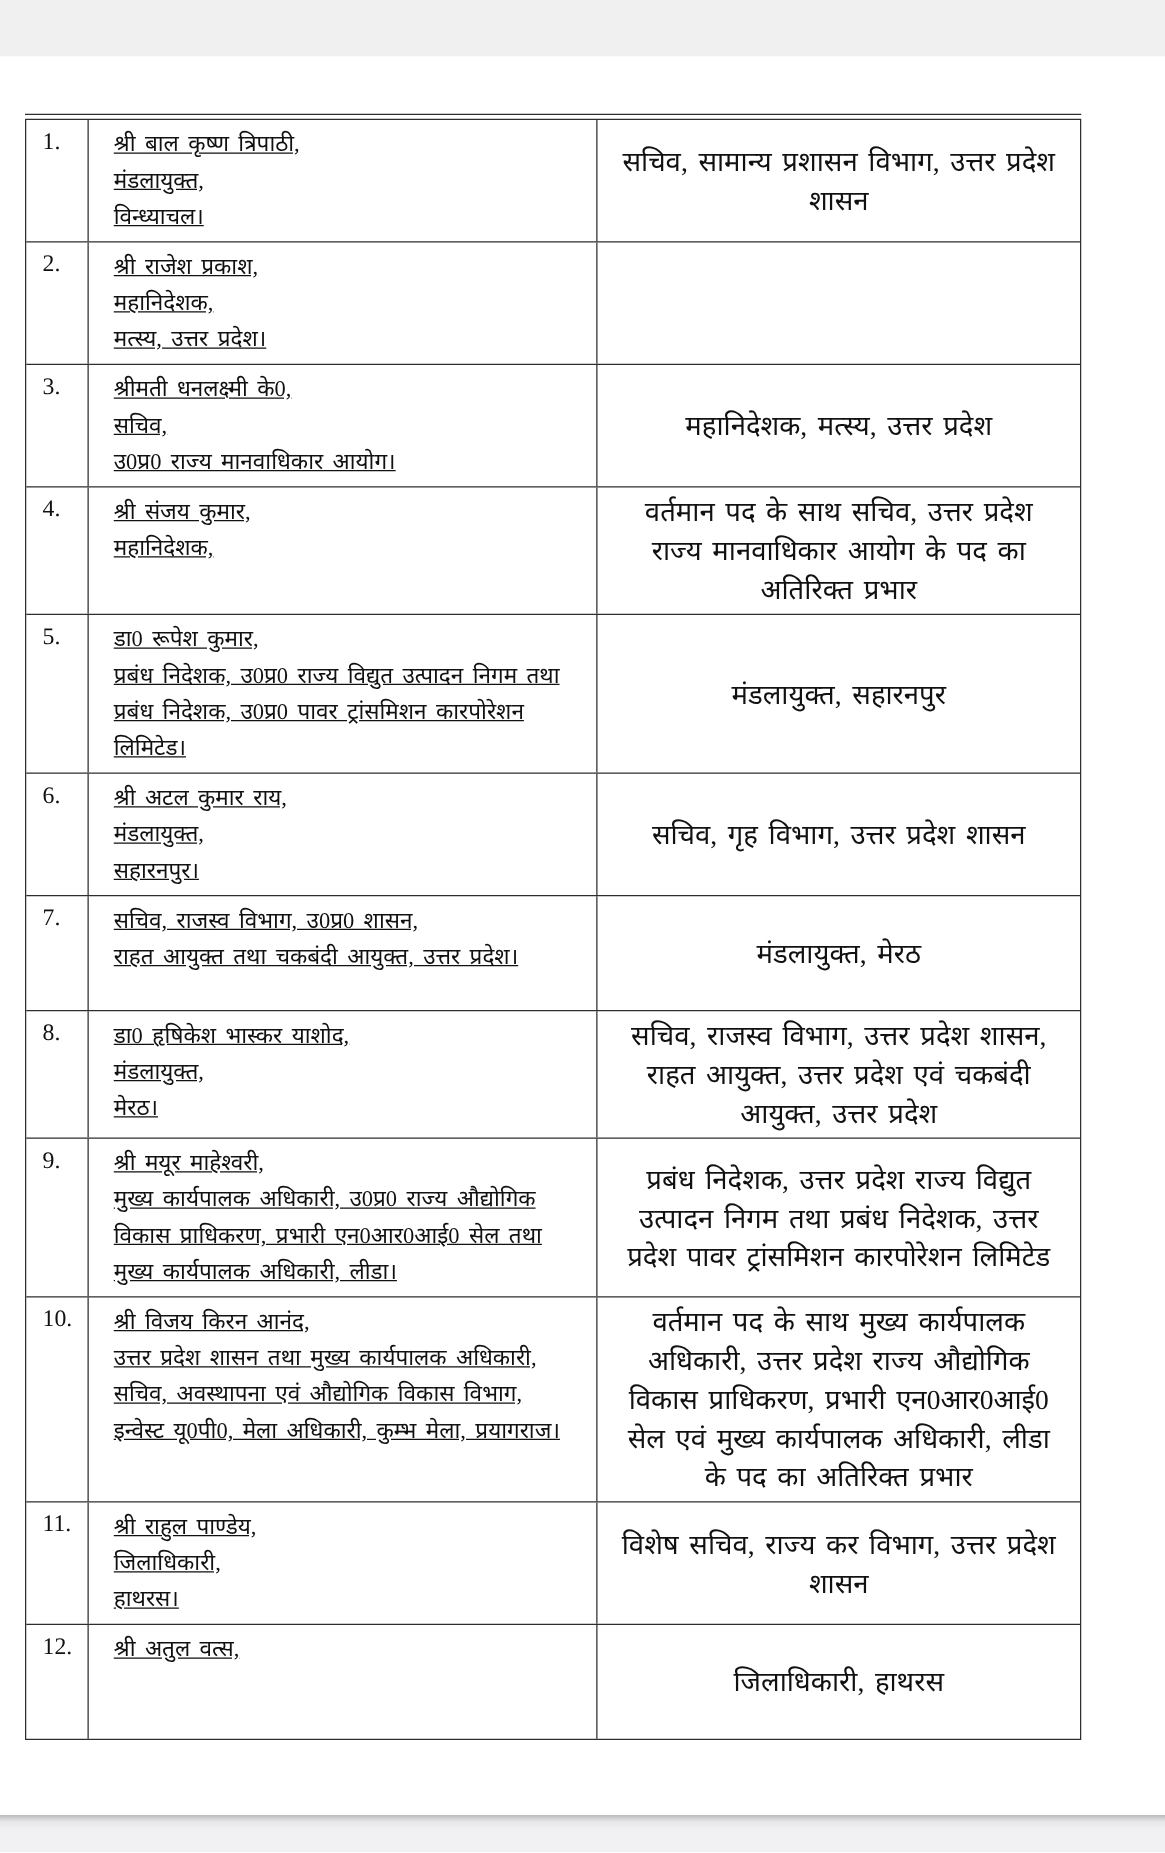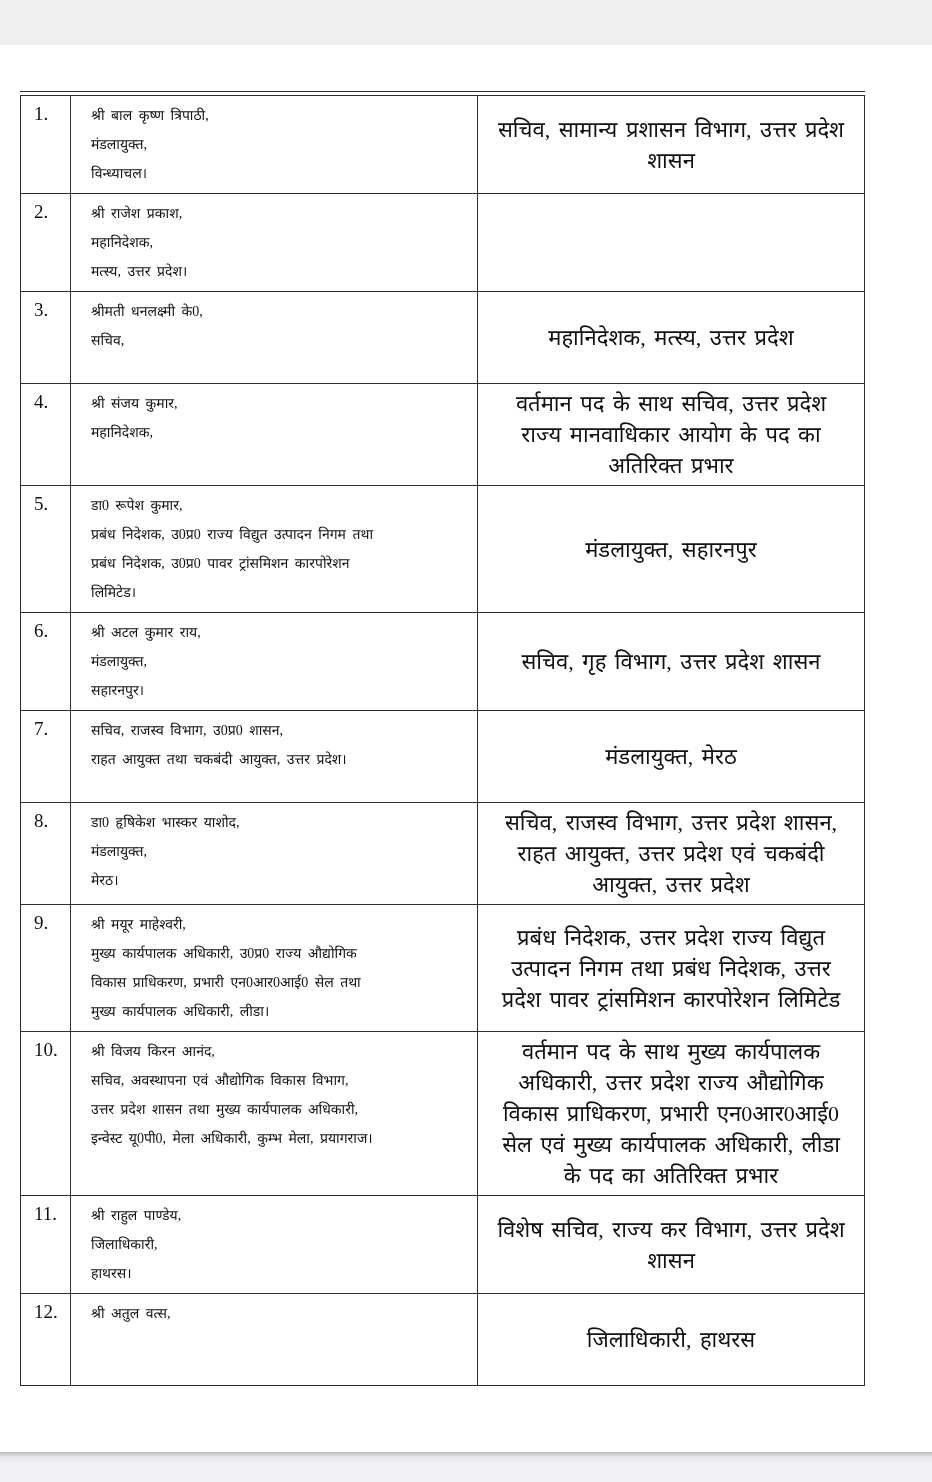--- a/index.html
+++ b/index.html
@@ -46,23 +46,24 @@
   .serial{
     flex:0 0 50px;
     border-right:1px solid var(--border);
     padding:7px 0 0 13px;
     font-size:19px;
   }
   .left{
     flex:0 0 407px;
     border-right:1px solid var(--border);
     padding:5px 10px 5px 20px;
-    font-size:14px;
+    font-size:18px;
     line-height:29px;
     word-spacing:3px;
+    text-decoration:underline;
   }
   .right{
     flex:1 1 auto;
     display:flex;align-items:center;justify-content:center;
     text-align:center;
     padding:4px 14px;
     font-size:22px;
     line-height:31px;
     word-spacing:3px;
   }
@@ -91,20 +92,21 @@
           <div>महानिदेशक,</div>
           <div>मत्स्य, उत्तर प्रदेश।</div>
         </div>
   </div>
 
   <div class="row">
     <div class="cell serial">3.</div>
     <div class="cell left">
           <div>श्रीमती धनलक्ष्मी के0,</div>
           <div>सचिव,</div>
+          <div>उ0प्र0 राज्य मानवाधिकार आयोग।</div>
         </div>
     <div class="cell right">महानिदेशक, मत्स्य, उत्तर प्रदेश</div>
   </div>
 
   <div class="row">
     <div class="cell serial">4.</div>
     <div class="cell left">
           <div>श्री संजय कुमार,</div>
           <div>महानिदेशक,</div>
         </div>
@@ -159,22 +161,22 @@
           <div>विकास प्राधिकरण, प्रभारी एन0आर0आई0 सेल तथा</div>
           <div>मुख्य कार्यपालक अधिकारी, लीडा।</div>
         </div>
     <div class="cell right">प्रबंध निदेशक, उत्तर प्रदेश राज्य विद्युत उत्पादन निगम तथा प्रबंध निदेशक, उत्तर प्रदेश पावर ट्रांसमिशन कारपोरेशन लिमिटेड</div>
   </div>
 
   <div class="row">
     <div class="cell serial">10.</div>
     <div class="cell left">
           <div>श्री विजय किरन आनंद,</div>
+          <div>उत्तर प्रदेश शासन तथा मुख्य कार्यपालक अधिकारी,</div>
           <div>सचिव, अवस्थापना एवं औद्योगिक विकास विभाग,</div>
-          <div>उत्तर प्रदेश शासन तथा मुख्य कार्यपालक अधिकारी,</div>
           <div>इन्वेस्ट यू0पी0, मेला अधिकारी, कुम्भ मेला, प्रयागराज।</div>
         </div>
     <div class="cell right">वर्तमान पद के साथ मुख्य कार्यपालक अधिकारी, उत्तर प्रदेश राज्य औद्योगिक विकास प्राधिकरण, प्रभारी एन0आर0आई0 सेल एवं मुख्य कार्यपालक अधिकारी, लीडा के पद का अतिरिक्त प्रभार</div>
   </div>
 
   <div class="row">
     <div class="cell serial">11.</div>
     <div class="cell left">
           <div>श्री राहुल पाण्डेय,</div>
           <div>जिलाधिकारी,</div>

